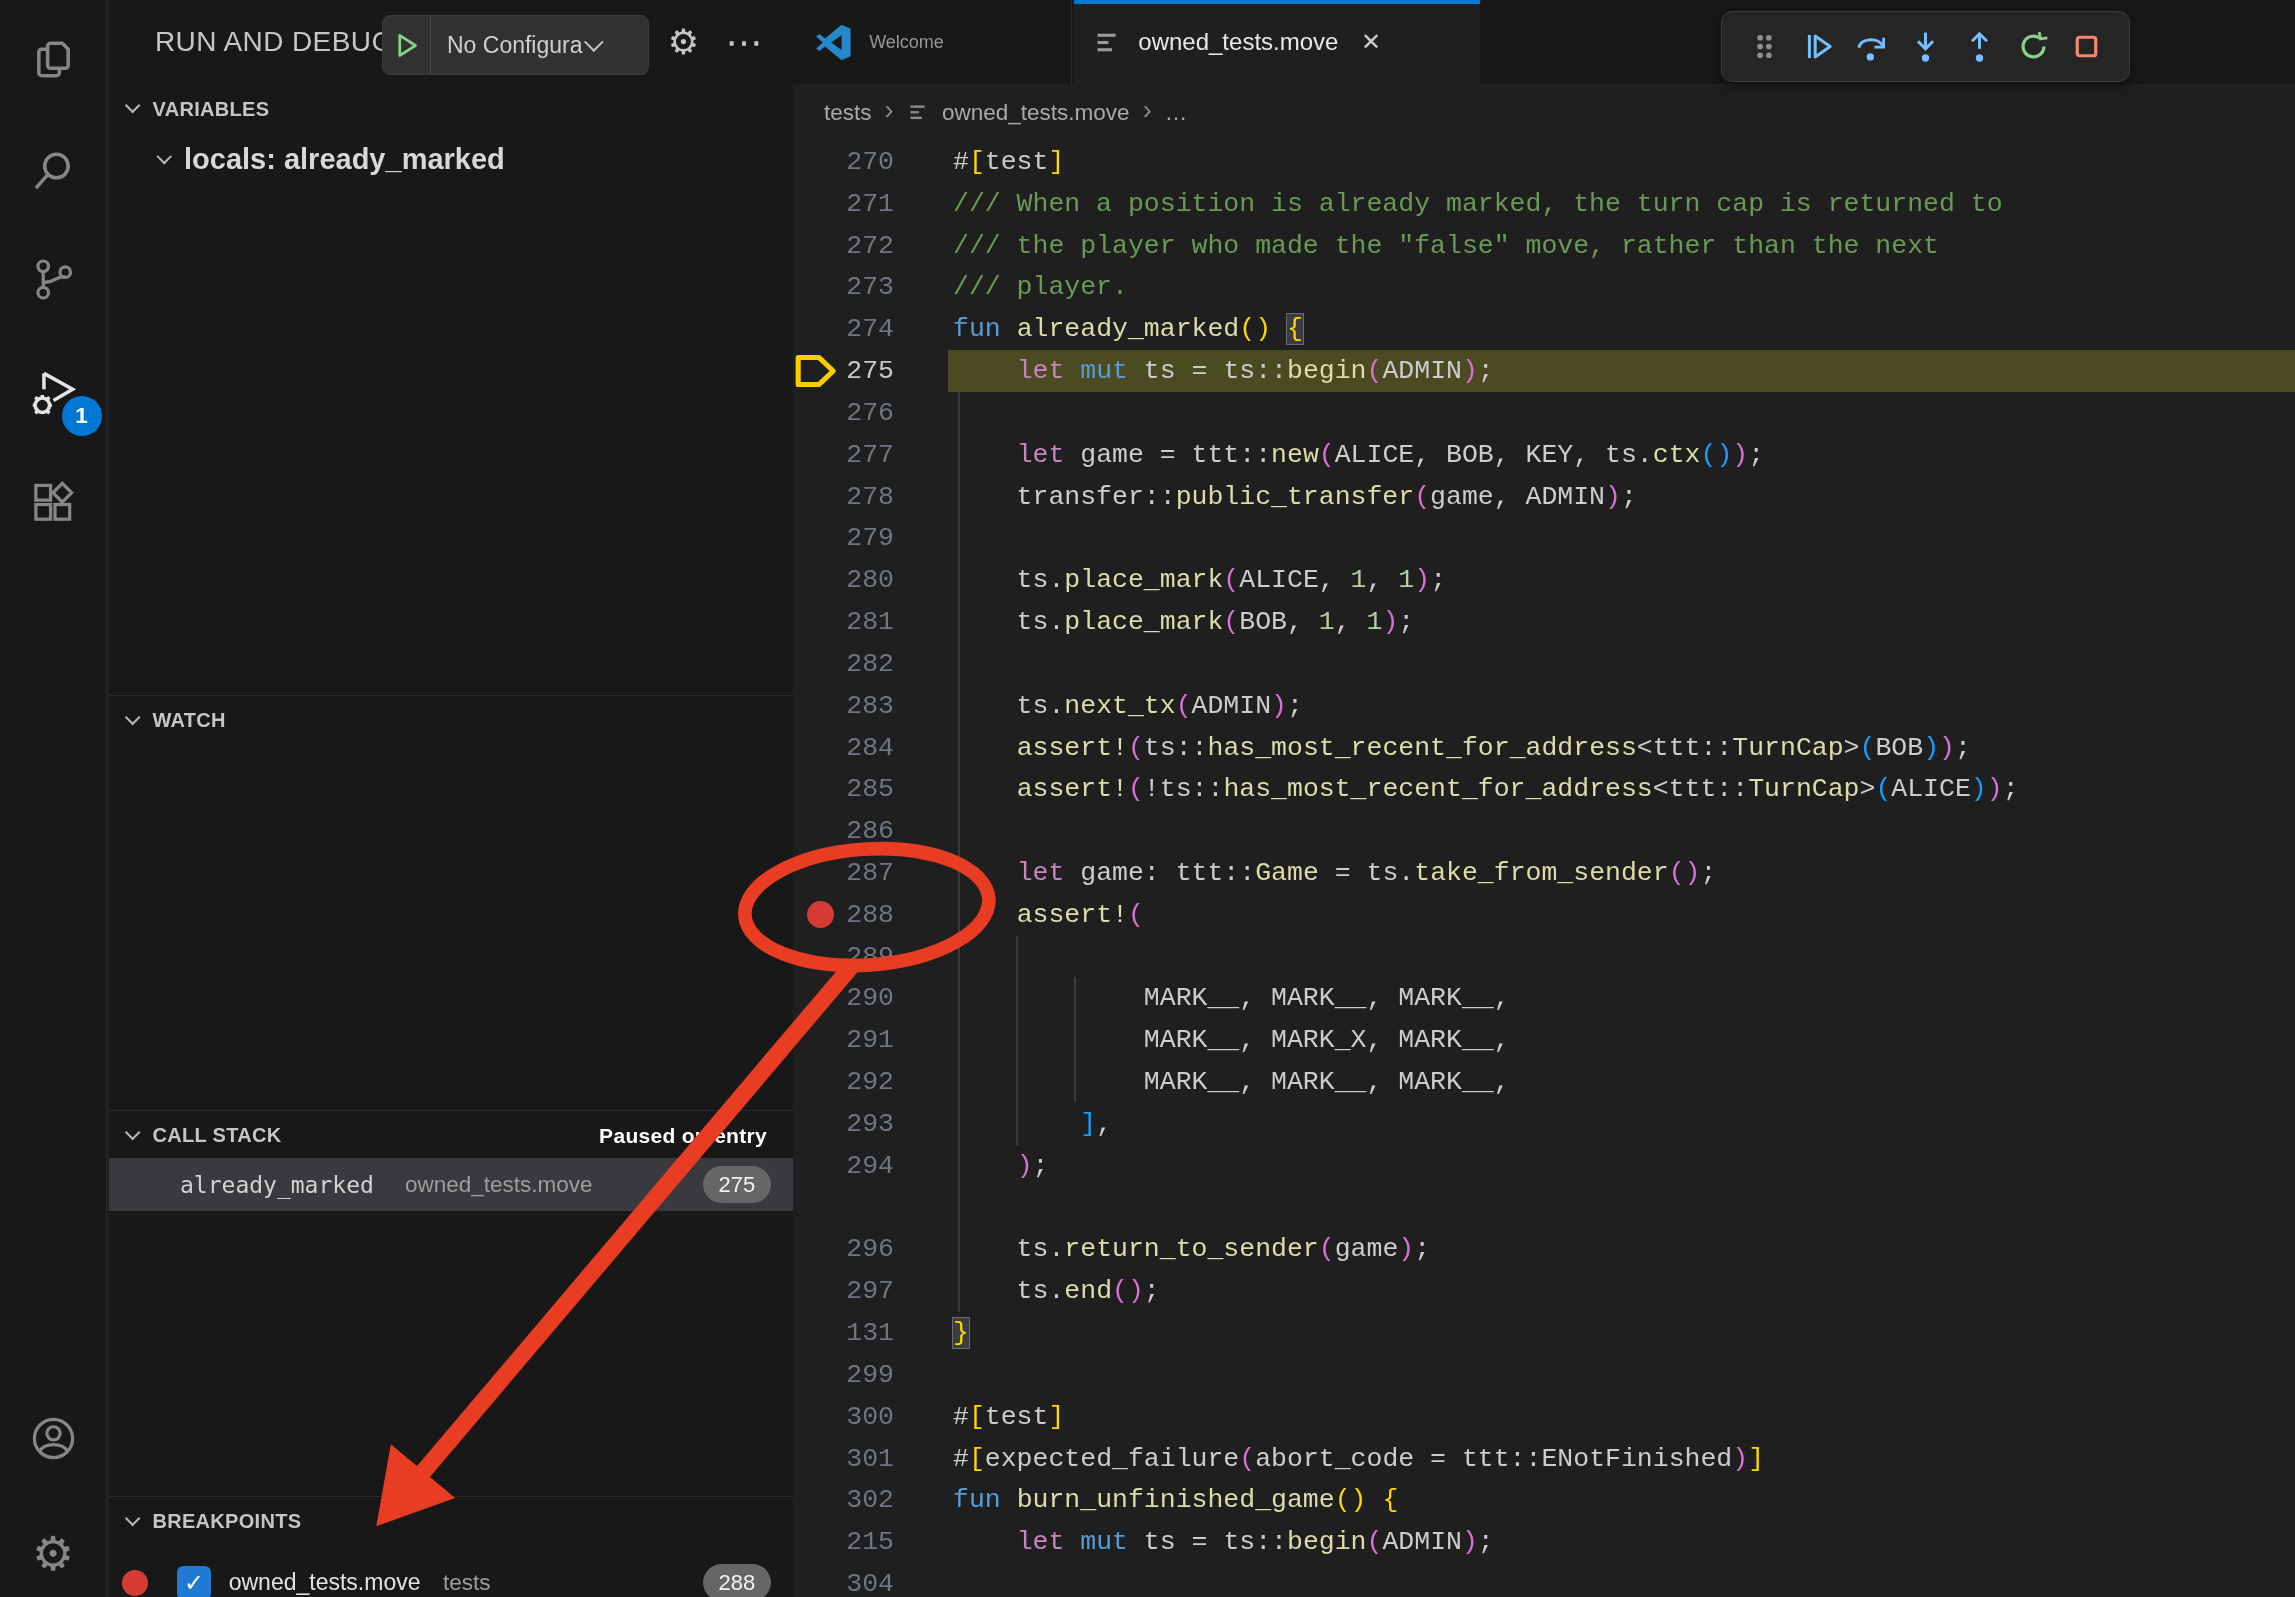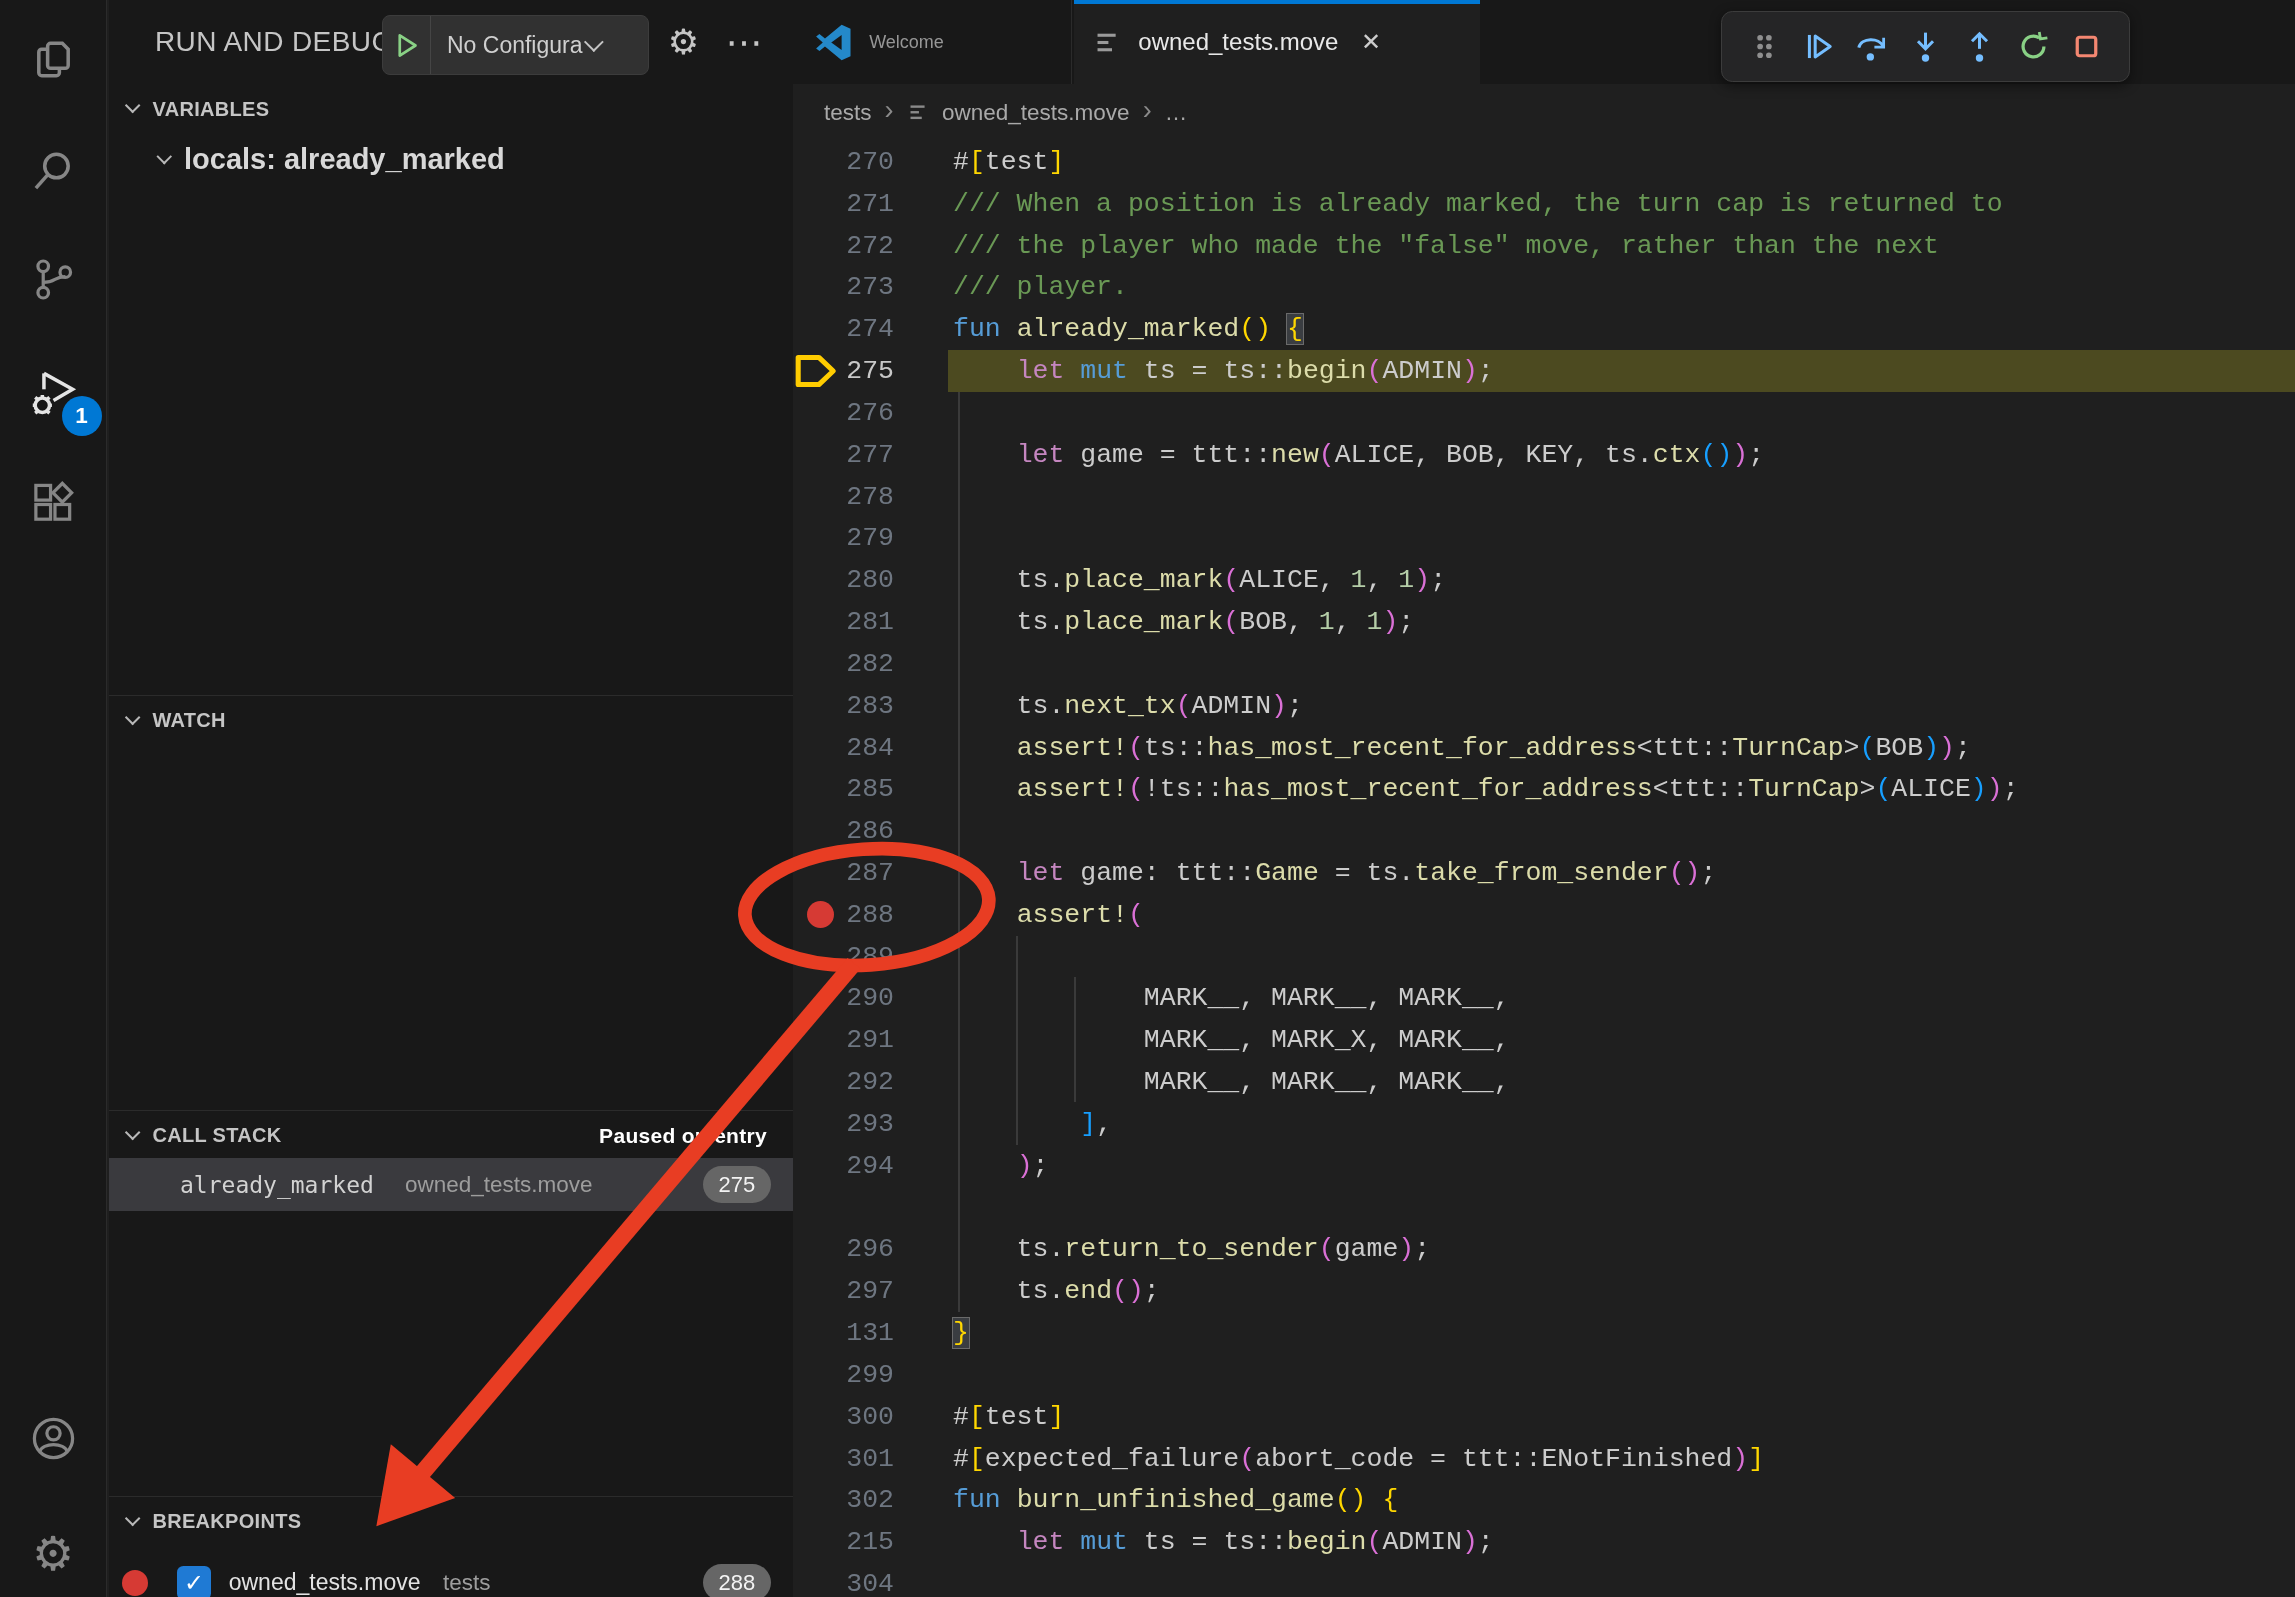--- a/index.html
+++ b/index.html
@@ -331,20 +331,21 @@
       <div class="code-line" style="top: 293px;">
         <div class="gutter">
           <span class="ln">277</span>
         </div>
         <span class="code-text"><span class="t">    </span><span class="m">let</span><span class="t"> game = ttt::</span><span class="f">new</span><span class="bp">(</span><span class="t">ALICE, BOB, KEY, ts.</span><span class="f">ctx</span><span class="bb">()</span><span class="bp">)</span><span class="t">;</span></span>
       </div>
       <div class="code-line" style="top: 335px;">
         <div class="gutter">
           <span class="ln">278</span>
         </div>
+        <span class="code-text"><span class="t">    transfer::</span><span class="f">public_transfer</span><span class="bp">(</span><span class="t">game, ADMIN</span><span class="bp">)</span><span class="t">;</span></span>
       </div>
       <div class="code-line" style="top: 376px;">
         <div class="gutter">
           <span class="ln">279</span>
         </div>
         <span class="code-text"></span>
       </div>
       <div class="code-line" style="top: 418px;">
         <div class="gutter">
           <span class="ln">280</span>

